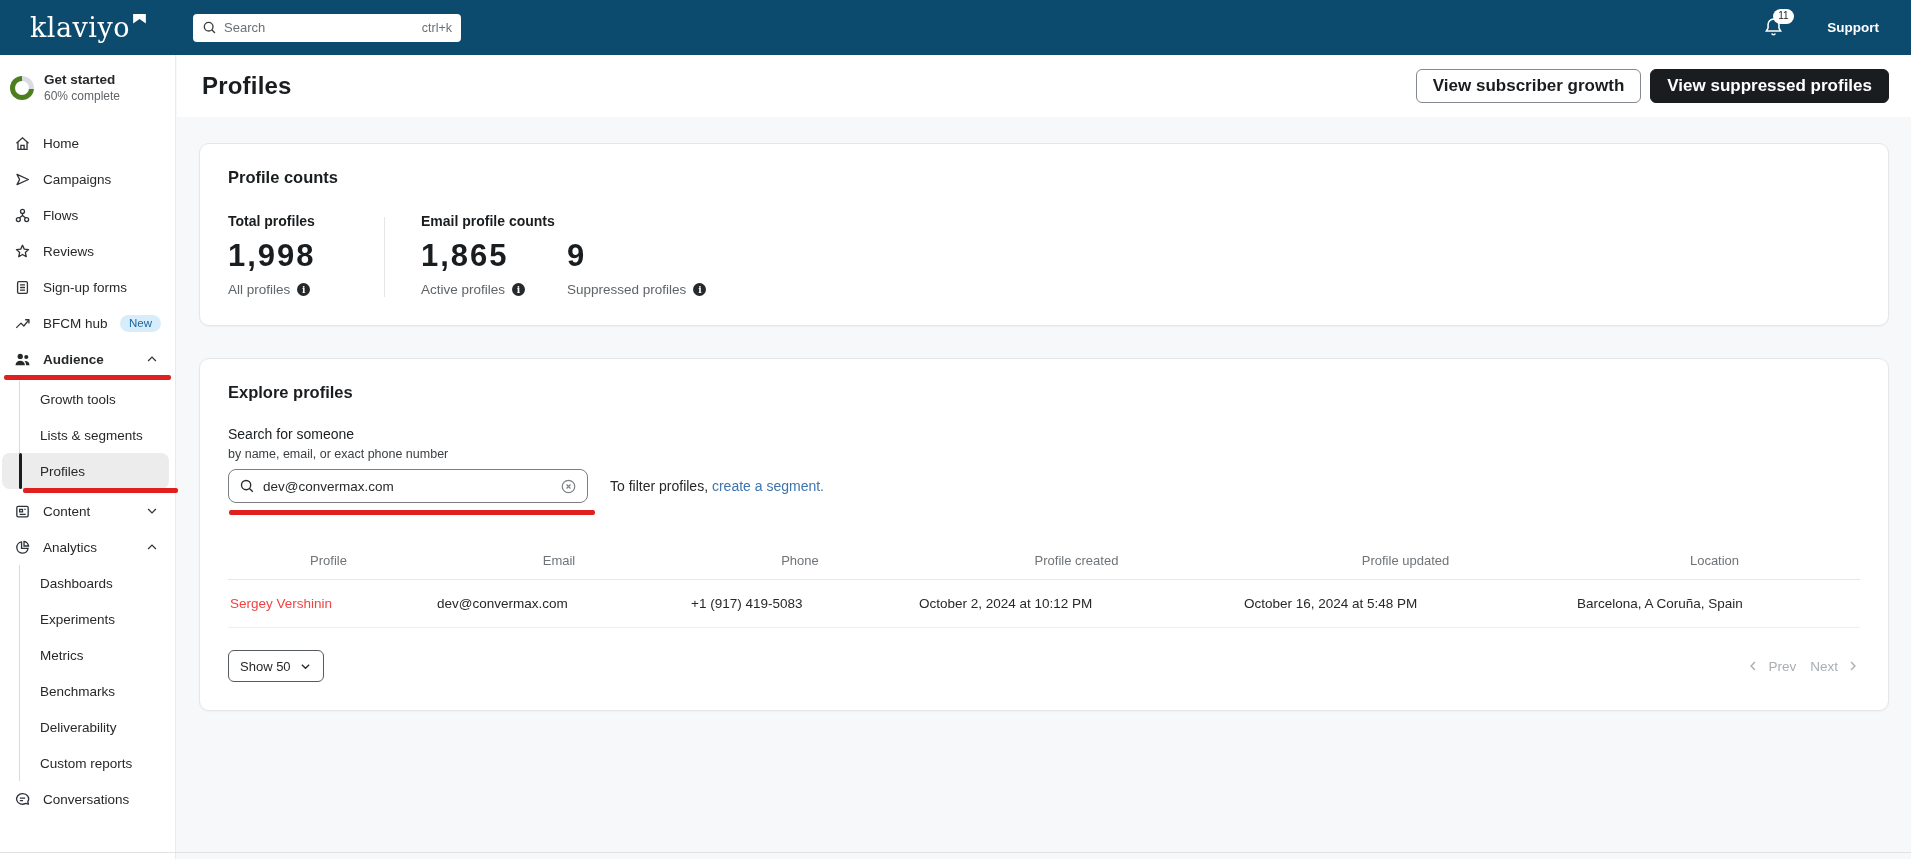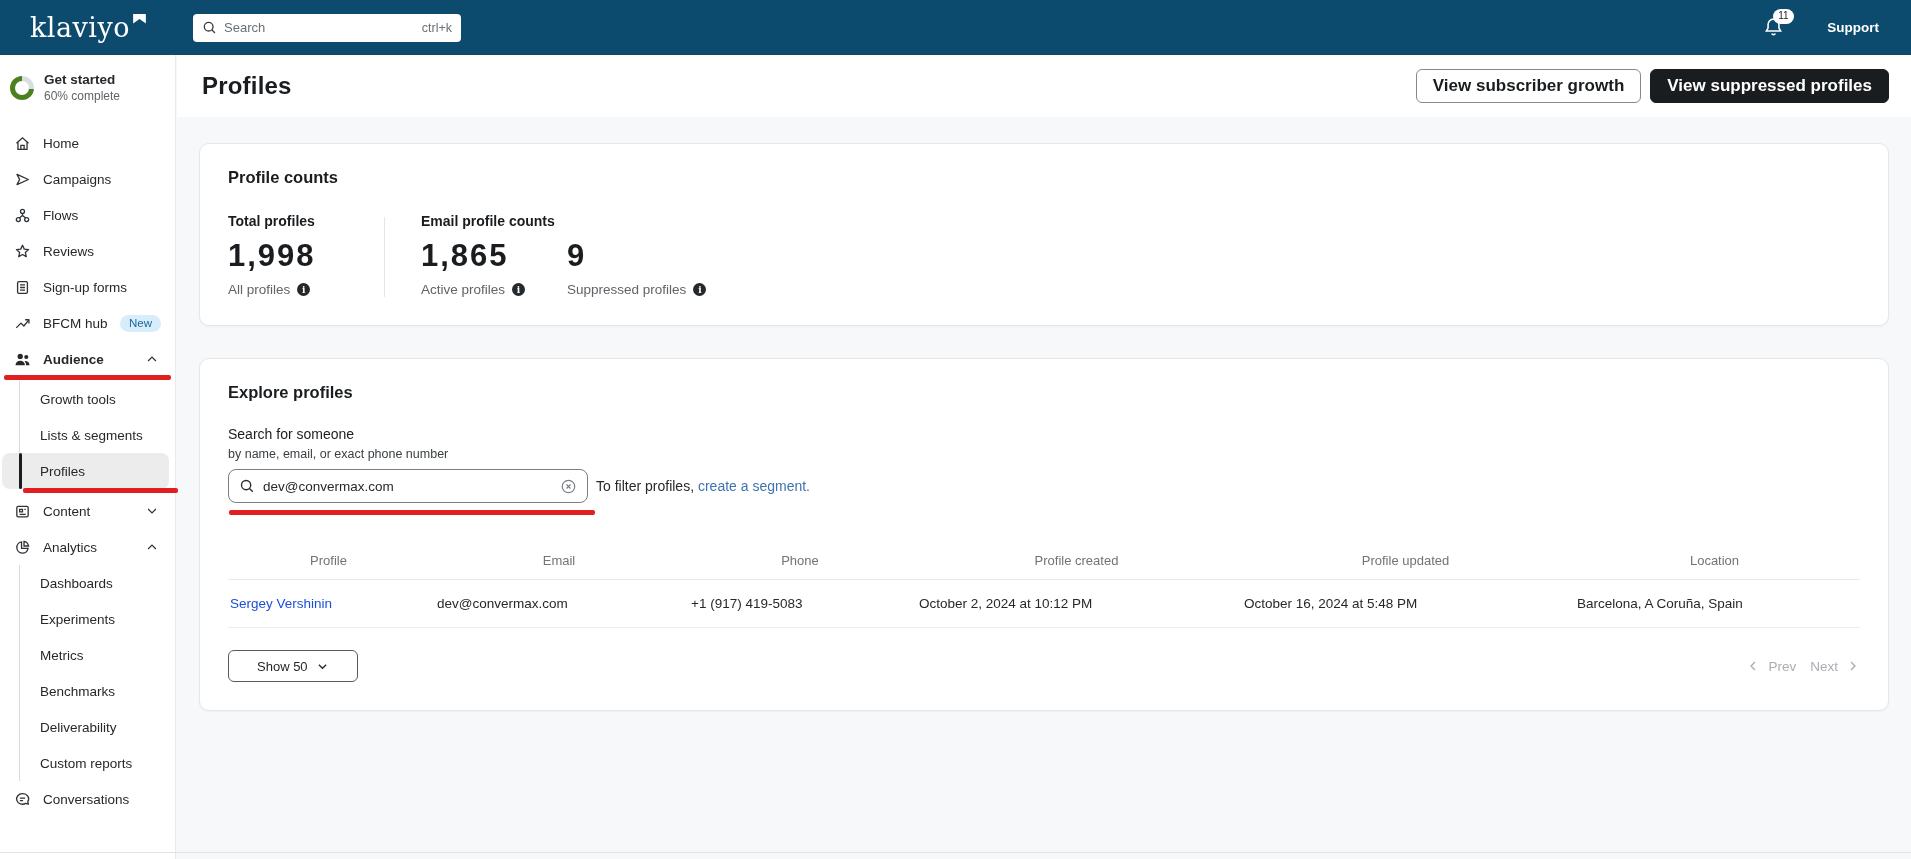--- a/index.html
+++ b/index.html
@@ -133,40 +133,40 @@
     position:relative; width:360px; height:34px; border:1px solid #797f85; border-radius:8px;
     background:#fff; display:flex; align-items:center; padding:0 10px; gap:8px;
   }
   .profile-search input {
     border:none; outline:none; flex:1; font-size:13.5px; color:#26282a;
     font-family:"Liberation Sans", sans-serif; background:transparent;
   }
   .clear-btn { display:flex; cursor:pointer; }
   .red-line-3 { position:absolute; left:0; top:40px; width:366px; }
   .red-line-3.red-line { height:5px; margin:0; }
-  .filter-note { margin-left:8px; font-size:14px; color:#26282a; }
+  .filter-note { margin-left:22px; font-size:14px; color:#26282a; }
   .filter-note a { color:#3e73ae; text-decoration:none; cursor:pointer; }
 
   table.profiles { width:100%; border-collapse:collapse; margin-top:42px; table-layout:fixed; }
   table.profiles col.c1 { width:207px; } table.profiles col.c2 { width:254px; }
   table.profiles col.c3 { width:228px; } table.profiles col.c4 { width:325px; }
   table.profiles col.c5 { width:333px; }
   table.profiles th {
     text-align:center; font-weight:normal; font-size:13px; color:#6f7478;
     padding:8px 8px 11px 2px; border-bottom:1px solid #e6e8ea;
   }
   table.profiles td {
     font-size:13.5px; color:#26282a; padding:16px 8px 16px 2px; border-bottom:1px solid #edeff1;
   }
-  td .profile-link { color:#1d4ed8; text-decoration:none; cursor:pointer; }
+  td .profile-link { color:#ef4444; text-decoration:none; cursor:pointer; }
 
   .table-footer { display:flex; align-items:center; margin-top:22px; }
   .show-btn {
     height:32px; background:#fff; border:1px solid #565b60; border-radius:6px;
-    display:flex; align-items:center; gap:8px; padding:0 28px; font-size:13px; color:#26282a; cursor:pointer;
+    display:flex; align-items:center; gap:8px; padding:0 11px; font-size:13px; color:#26282a; cursor:pointer;
   }
   .pagination { margin-left:auto; display:flex; align-items:center; gap:14px; color:#a9aeb3; font-size:13.5px; }
   .page-ctl { display:flex; align-items:center; gap:8px; cursor:pointer; color:#a9aeb3; }
 
   .bottom-line { position:absolute; left:0; top:852px; width:1911px; height:1px; background:#e0e2e4; z-index:40; }
 </style>
 </head>
 <body>
 
 <div class="topbar">

